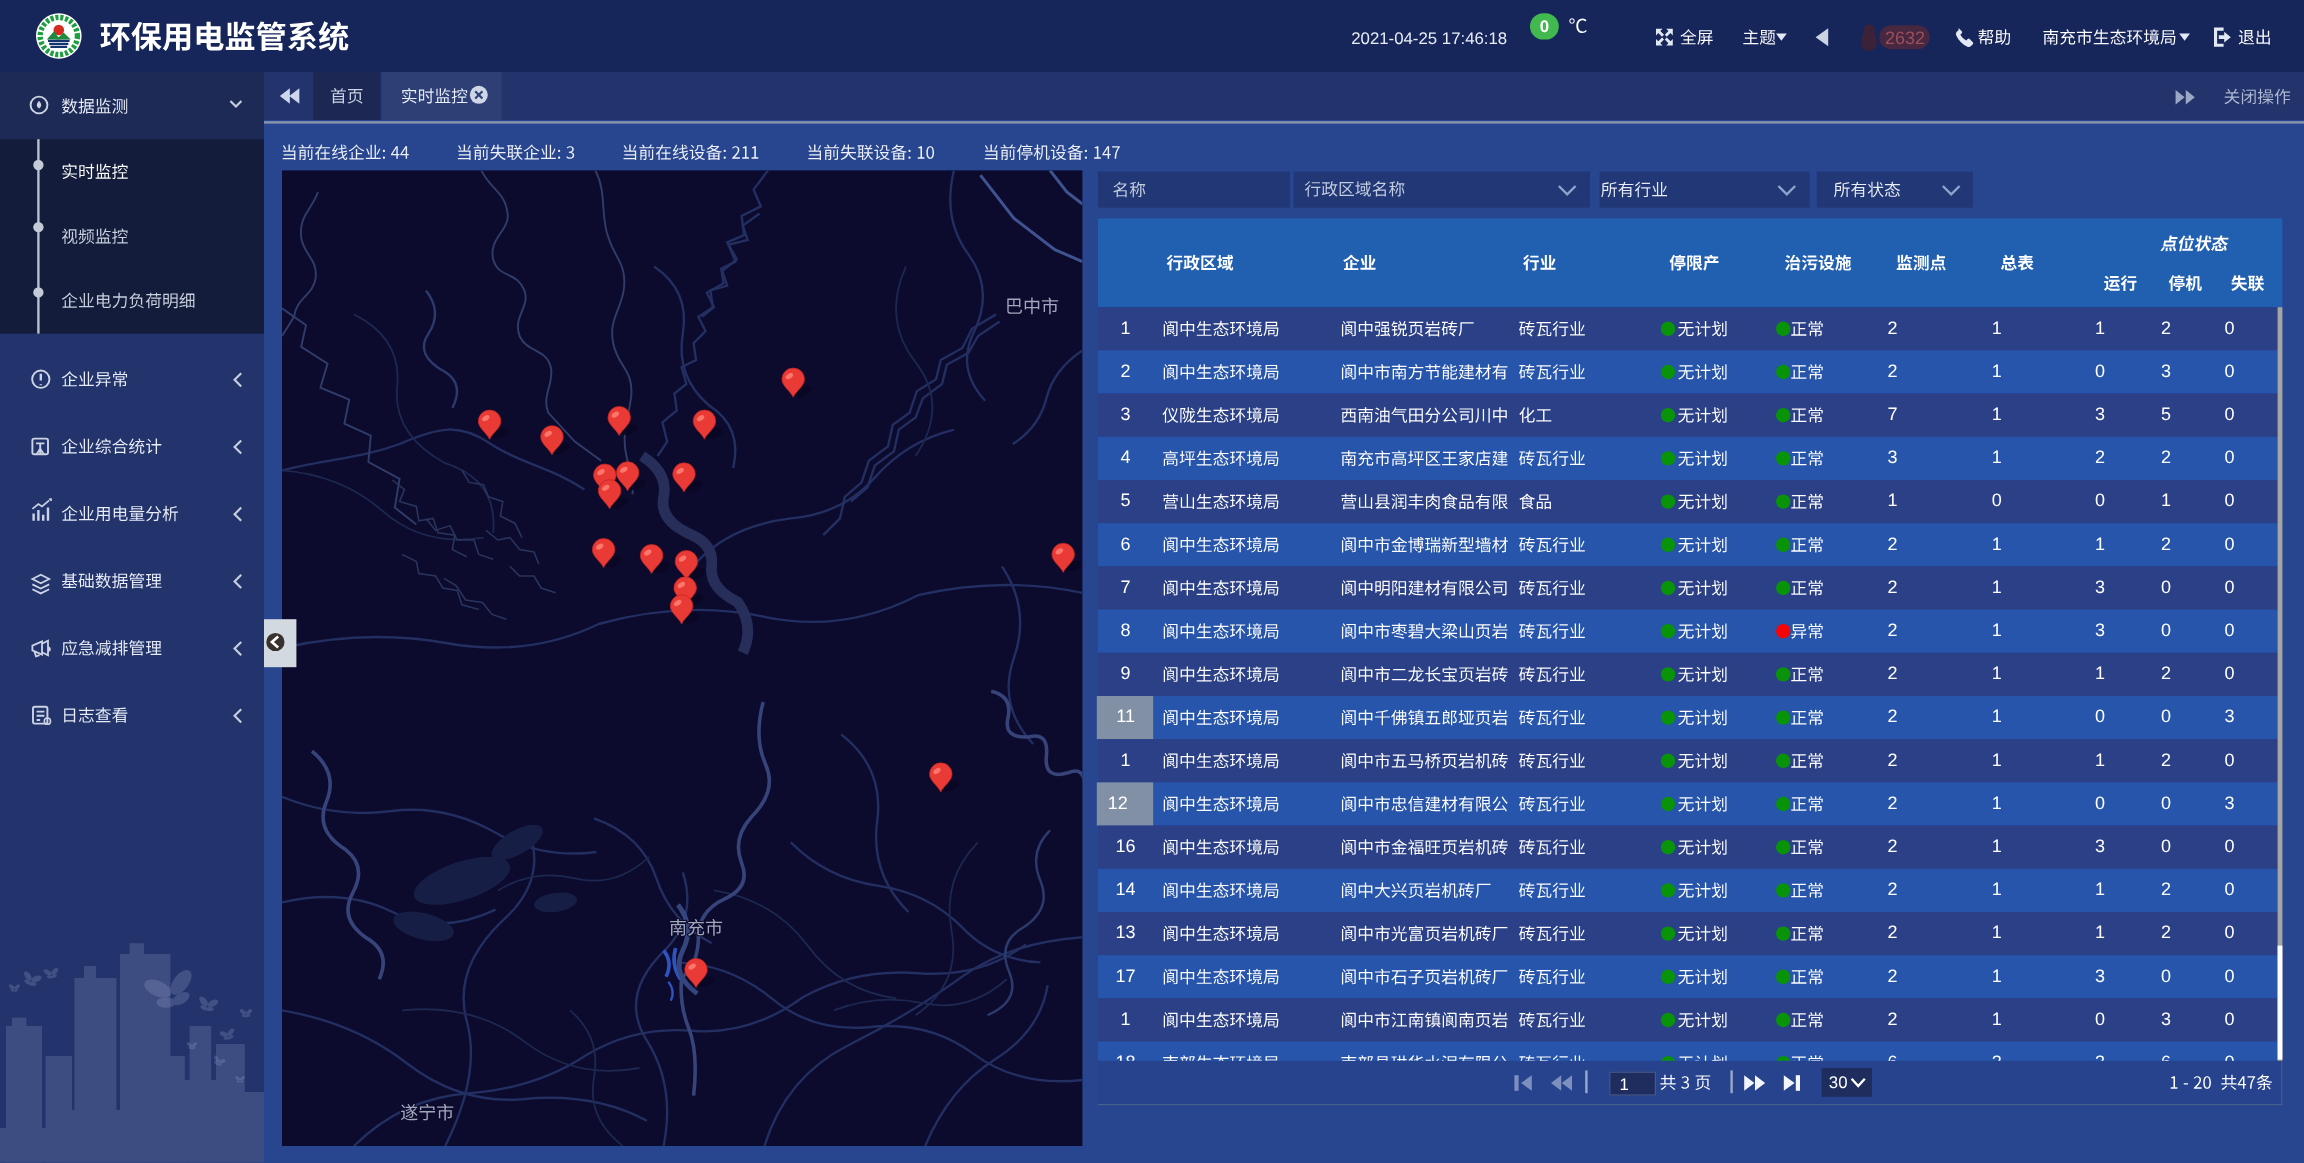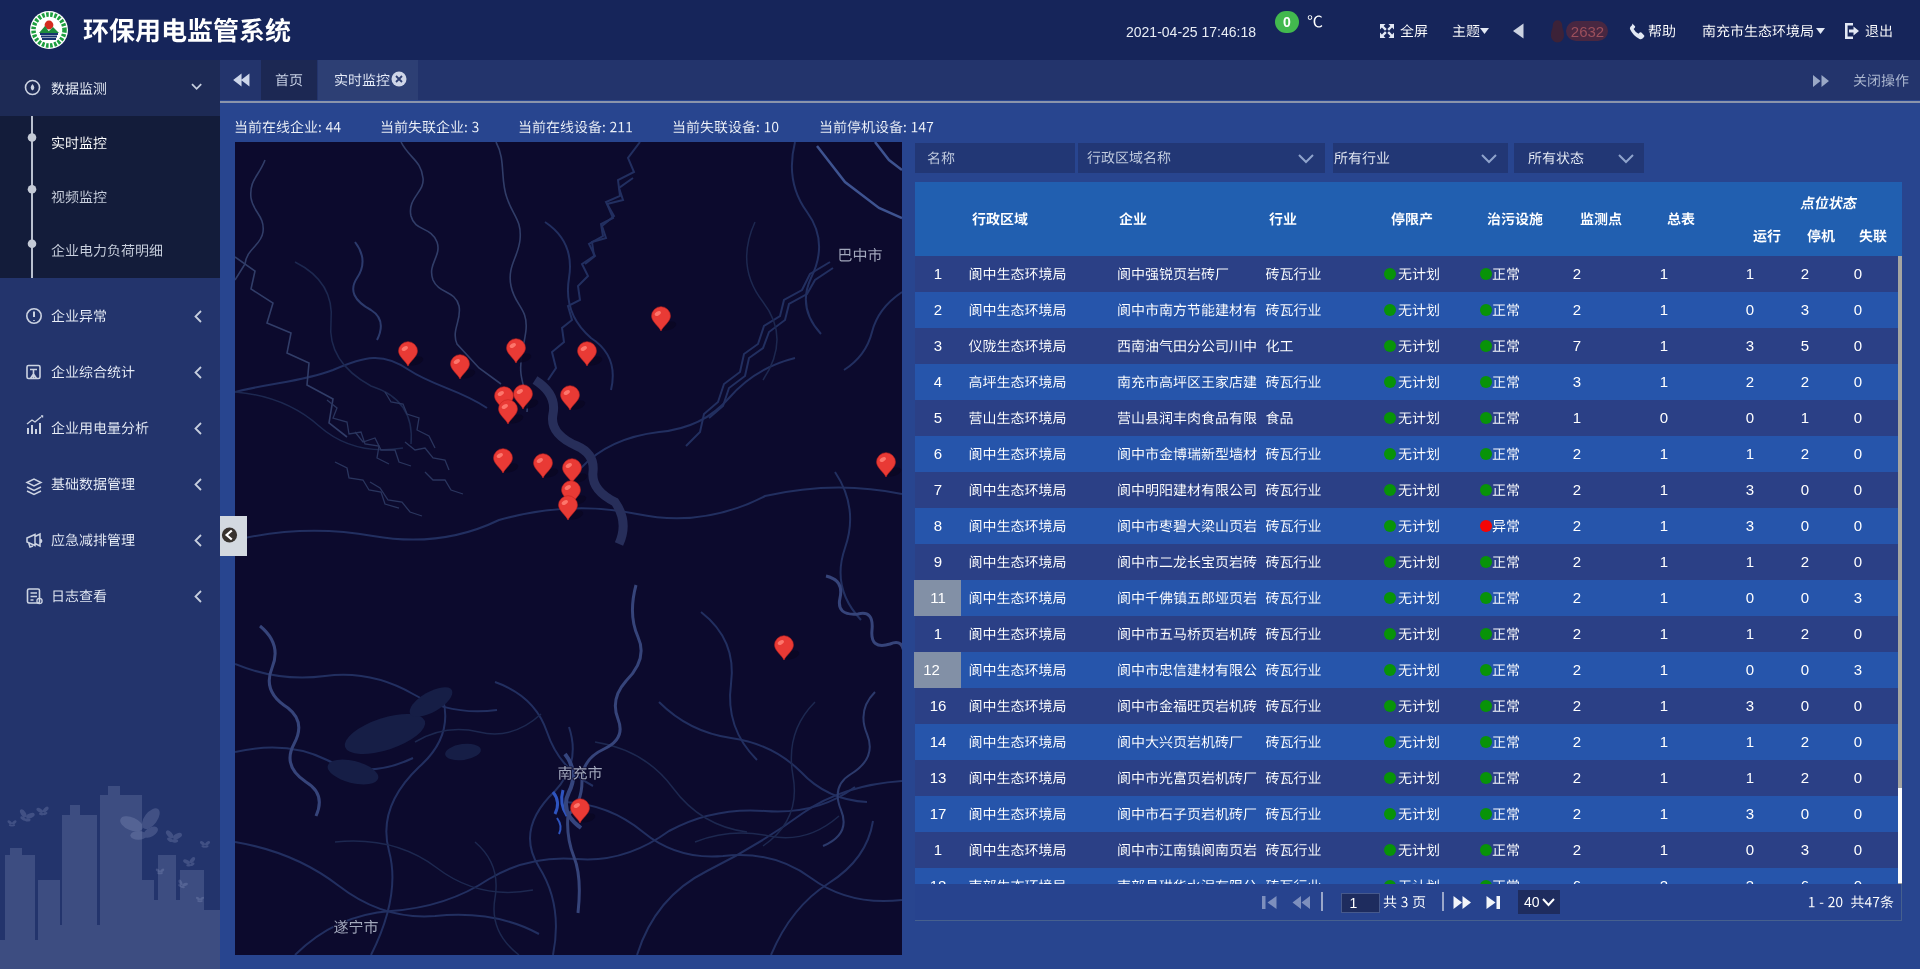--- a/index.html
+++ b/index.html
@@ -551,21 +551,21 @@
     <span class="n" style="left:1552px;width:50px">6</span>
     <span class="n" style="left:1639px;width:50px">2</span>
     <span class="n" style="left:1725px;width:50px">3</span>
     <span class="n" style="left:1780px;width:50px">6</span>
     <span class="n" style="left:1833px;width:50px">0</span>
   </div>
 
 <div class="abs" style="left:915px;top:884px;width:987px;height:37px;background:#27438e;border-right:1px solid #46608e;border-bottom:1px solid #46608e"></div>
 
 <div class="abs" style="left:1341px;top:893px;width:39px;height:20px;background:#1e2c5e;border:1px solid #46598c;color:#fff;font-size:14px;line-height:18px;text-align:center;padding-right:14px">1</div>
-<div class="abs" style="left:1518px;top:890px;width:42px;height:24px;background:#1e2c5e;color:#fff;font-size:14px;line-height:24px;text-align:left;padding-left:6px">40</div>
+<div class="abs" style="left:1518px;top:890px;width:42px;height:24px;background:#1e2c5e;color:#fff;font-size:14px;line-height:24px;text-align:left;padding-left:6px">30</div>
 
 <div class="abs" style="left:1898px;top:256px;width:4px;height:628px;background:#a5a5a1"></div>
 <div class="abs" style="left:1898px;top:788px;width:4px;height:95px;background:#fdfdfd"></div>
 
 <div class="abs" style="left:1126px;top:24px;width:200px;color:#e8edf5;font-size:14px">2021-04-25  17:46:18</div>
 <div class="abs" style="left:1275px;top:11px;width:24px;height:22px;border-radius:11px;background:#42b94e;color:#fff;font-size:14px;font-weight:bold;line-height:22px;text-align:center">0</div>
 
 <svg class="abs" style="left:0;top:0" width="1920" height="969" viewBox="0 0 1920 969">
 
 <g transform="translate(49,30)">

